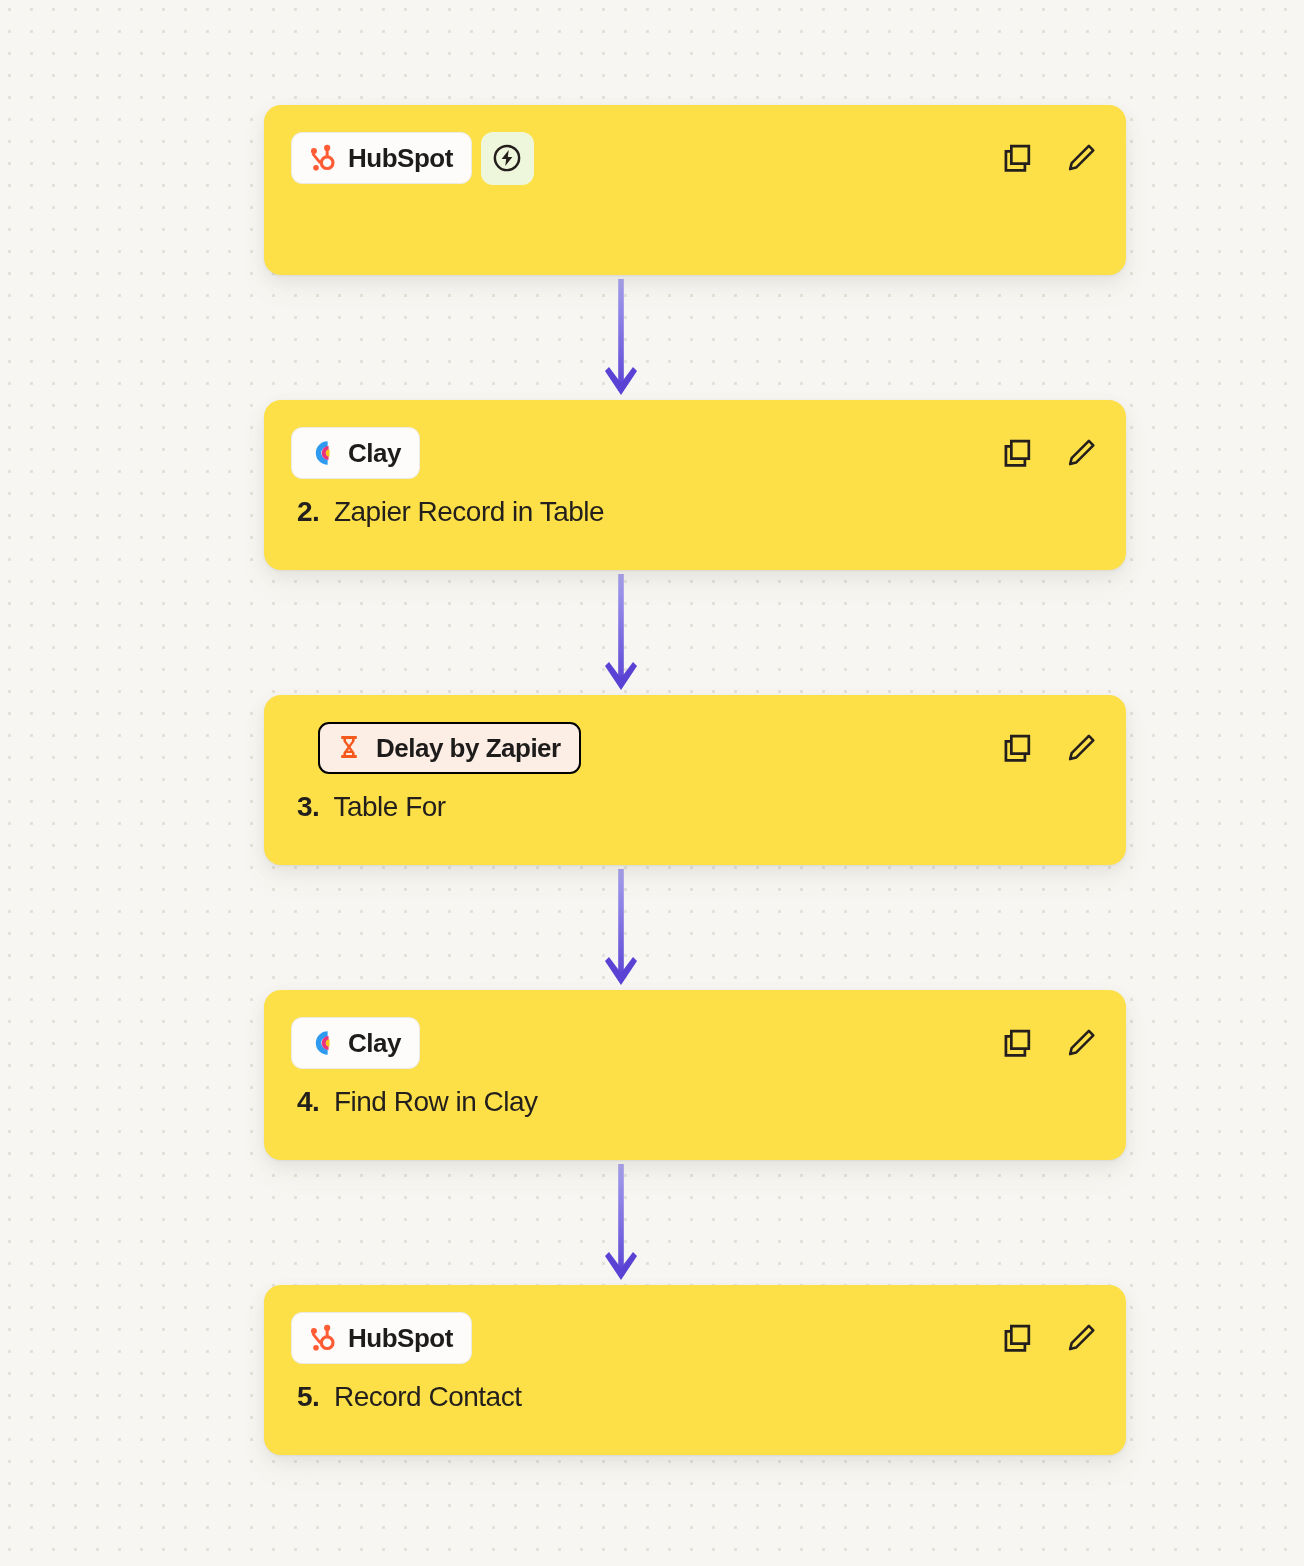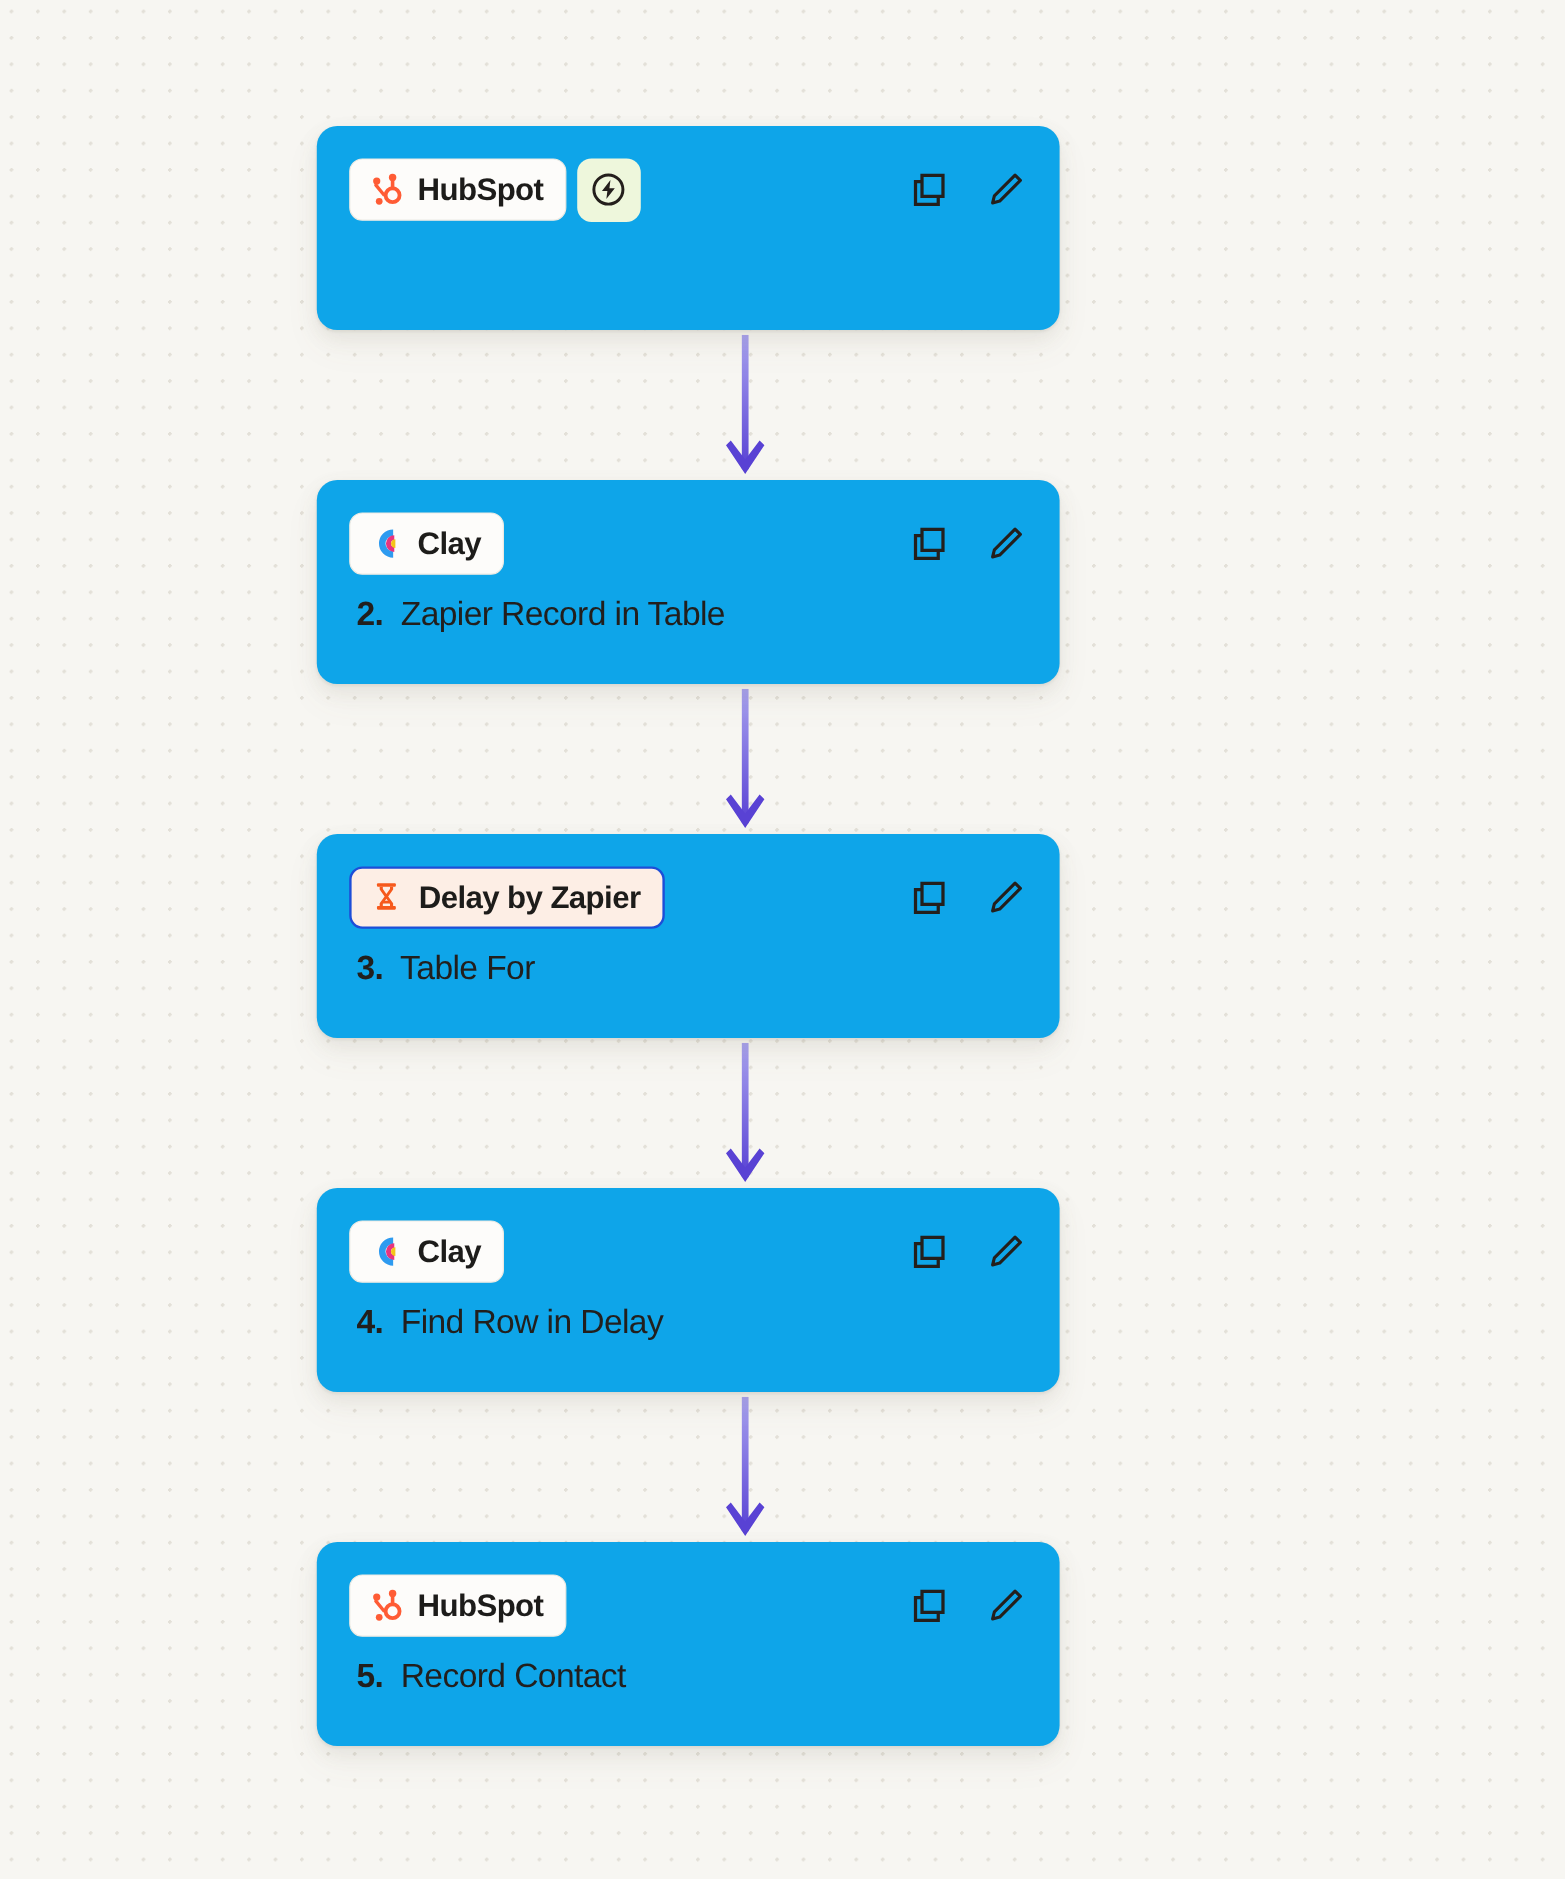--- a/index.html
+++ b/index.html
@@ -29,23 +29,23 @@
   .flow {
     position: absolute;
     left: 264px;
     top: 105px;
     width: 713px;
   }
 
   
   .card {
     position: relative;
-    width: 619px;
+    width: 862px;
     height: 170px;
-    background: #0ea5e9;
+    background: #fde047;
     border-radius: 17px;
     box-shadow:
       0 1px 2px rgba(120, 115, 100, 0.10),
       0 6px 16px rgba(120, 115, 100, 0.10),
       0 14px 30px rgba(120, 115, 100, 0.055);
     box-sizing: border-box;
     text-decoration: underline;
   }
 
   .card-head {
@@ -64,22 +64,23 @@
     align-items: center;
     gap: 11px;
     height: 52px;
     padding: 0 18px 0 15px;
     border: 1.5px solid #eceae3;
     border-radius: 11px;
     background: #fdfcfa;
     box-sizing: border-box;
   }
   .badge.accent {
-    border: 2px solid #1d4ed8;
+    border: 2px solid #000000;
     background: #fdeee5;
+    margin-left: 27px;
   }
   .badge-label {
     font-size: 26px;
     font-weight: 700;
     letter-spacing: -0.5px;
     color: #1d1c1a;
     white-space: nowrap;
   }
   .badge-logo {
     width: 30px;
@@ -352,21 +353,21 @@
               <svg viewBox="0 0 26 26" width="32" height="32" aria-hidden="true">
                 <path d="M19.4 3.2 L23.0 6.8 L9.0 20.8 L4.2 22.0 L5.4 17.2 Z" fill="none" stroke="#241f1c" stroke-width="2.1" stroke-linejoin="round"></path>
               </svg>
             </span>
           </button>
         </div>
       </div>
 
       <div class="card-title">
         <span class="step-num">4.&nbsp;</span>
-        <span>Find Row in Delay</span>
+        <span>Find Row in Clay</span>
       </div>
     </div>
 
     <div class="connector">
       <svg width="40" height="118" viewBox="0 0 40 118" aria-hidden="true">
         <defs>
           <linearGradient id="ag4" x1="0" y1="0" x2="0" y2="1">
             <stop offset="0%" stop-color="#a8a2ef"></stop>
             <stop offset="100%" stop-color="#5942d4"></stop>
           </linearGradient>

